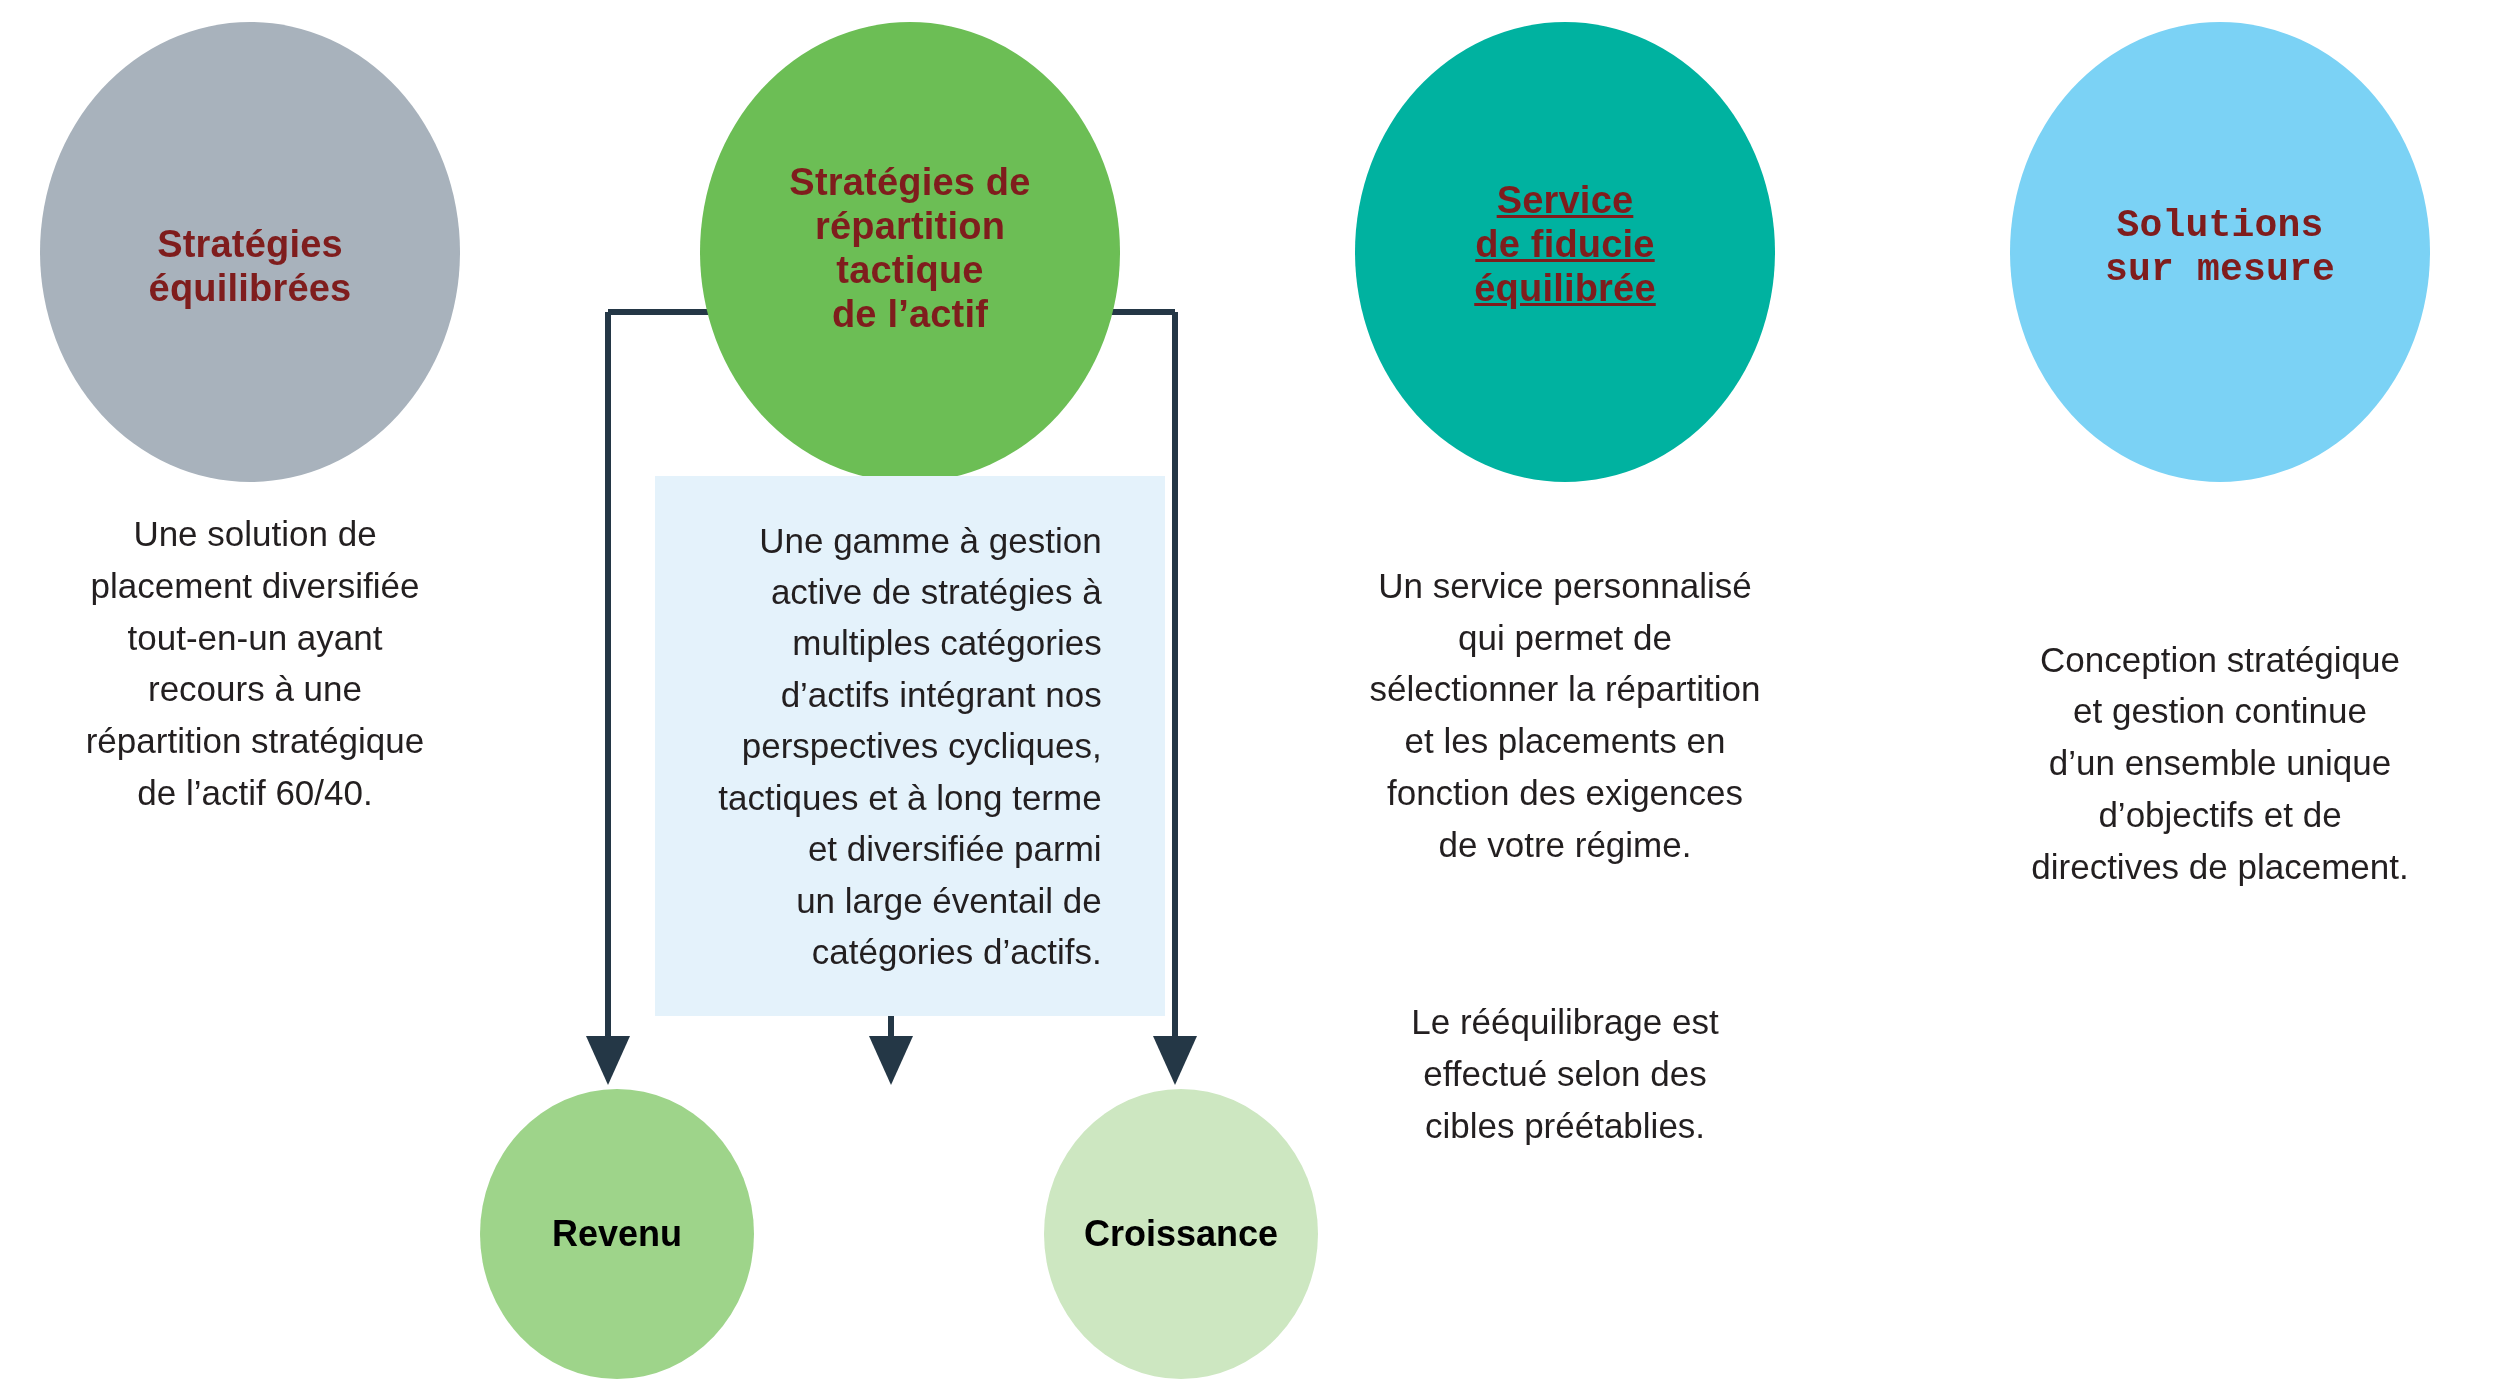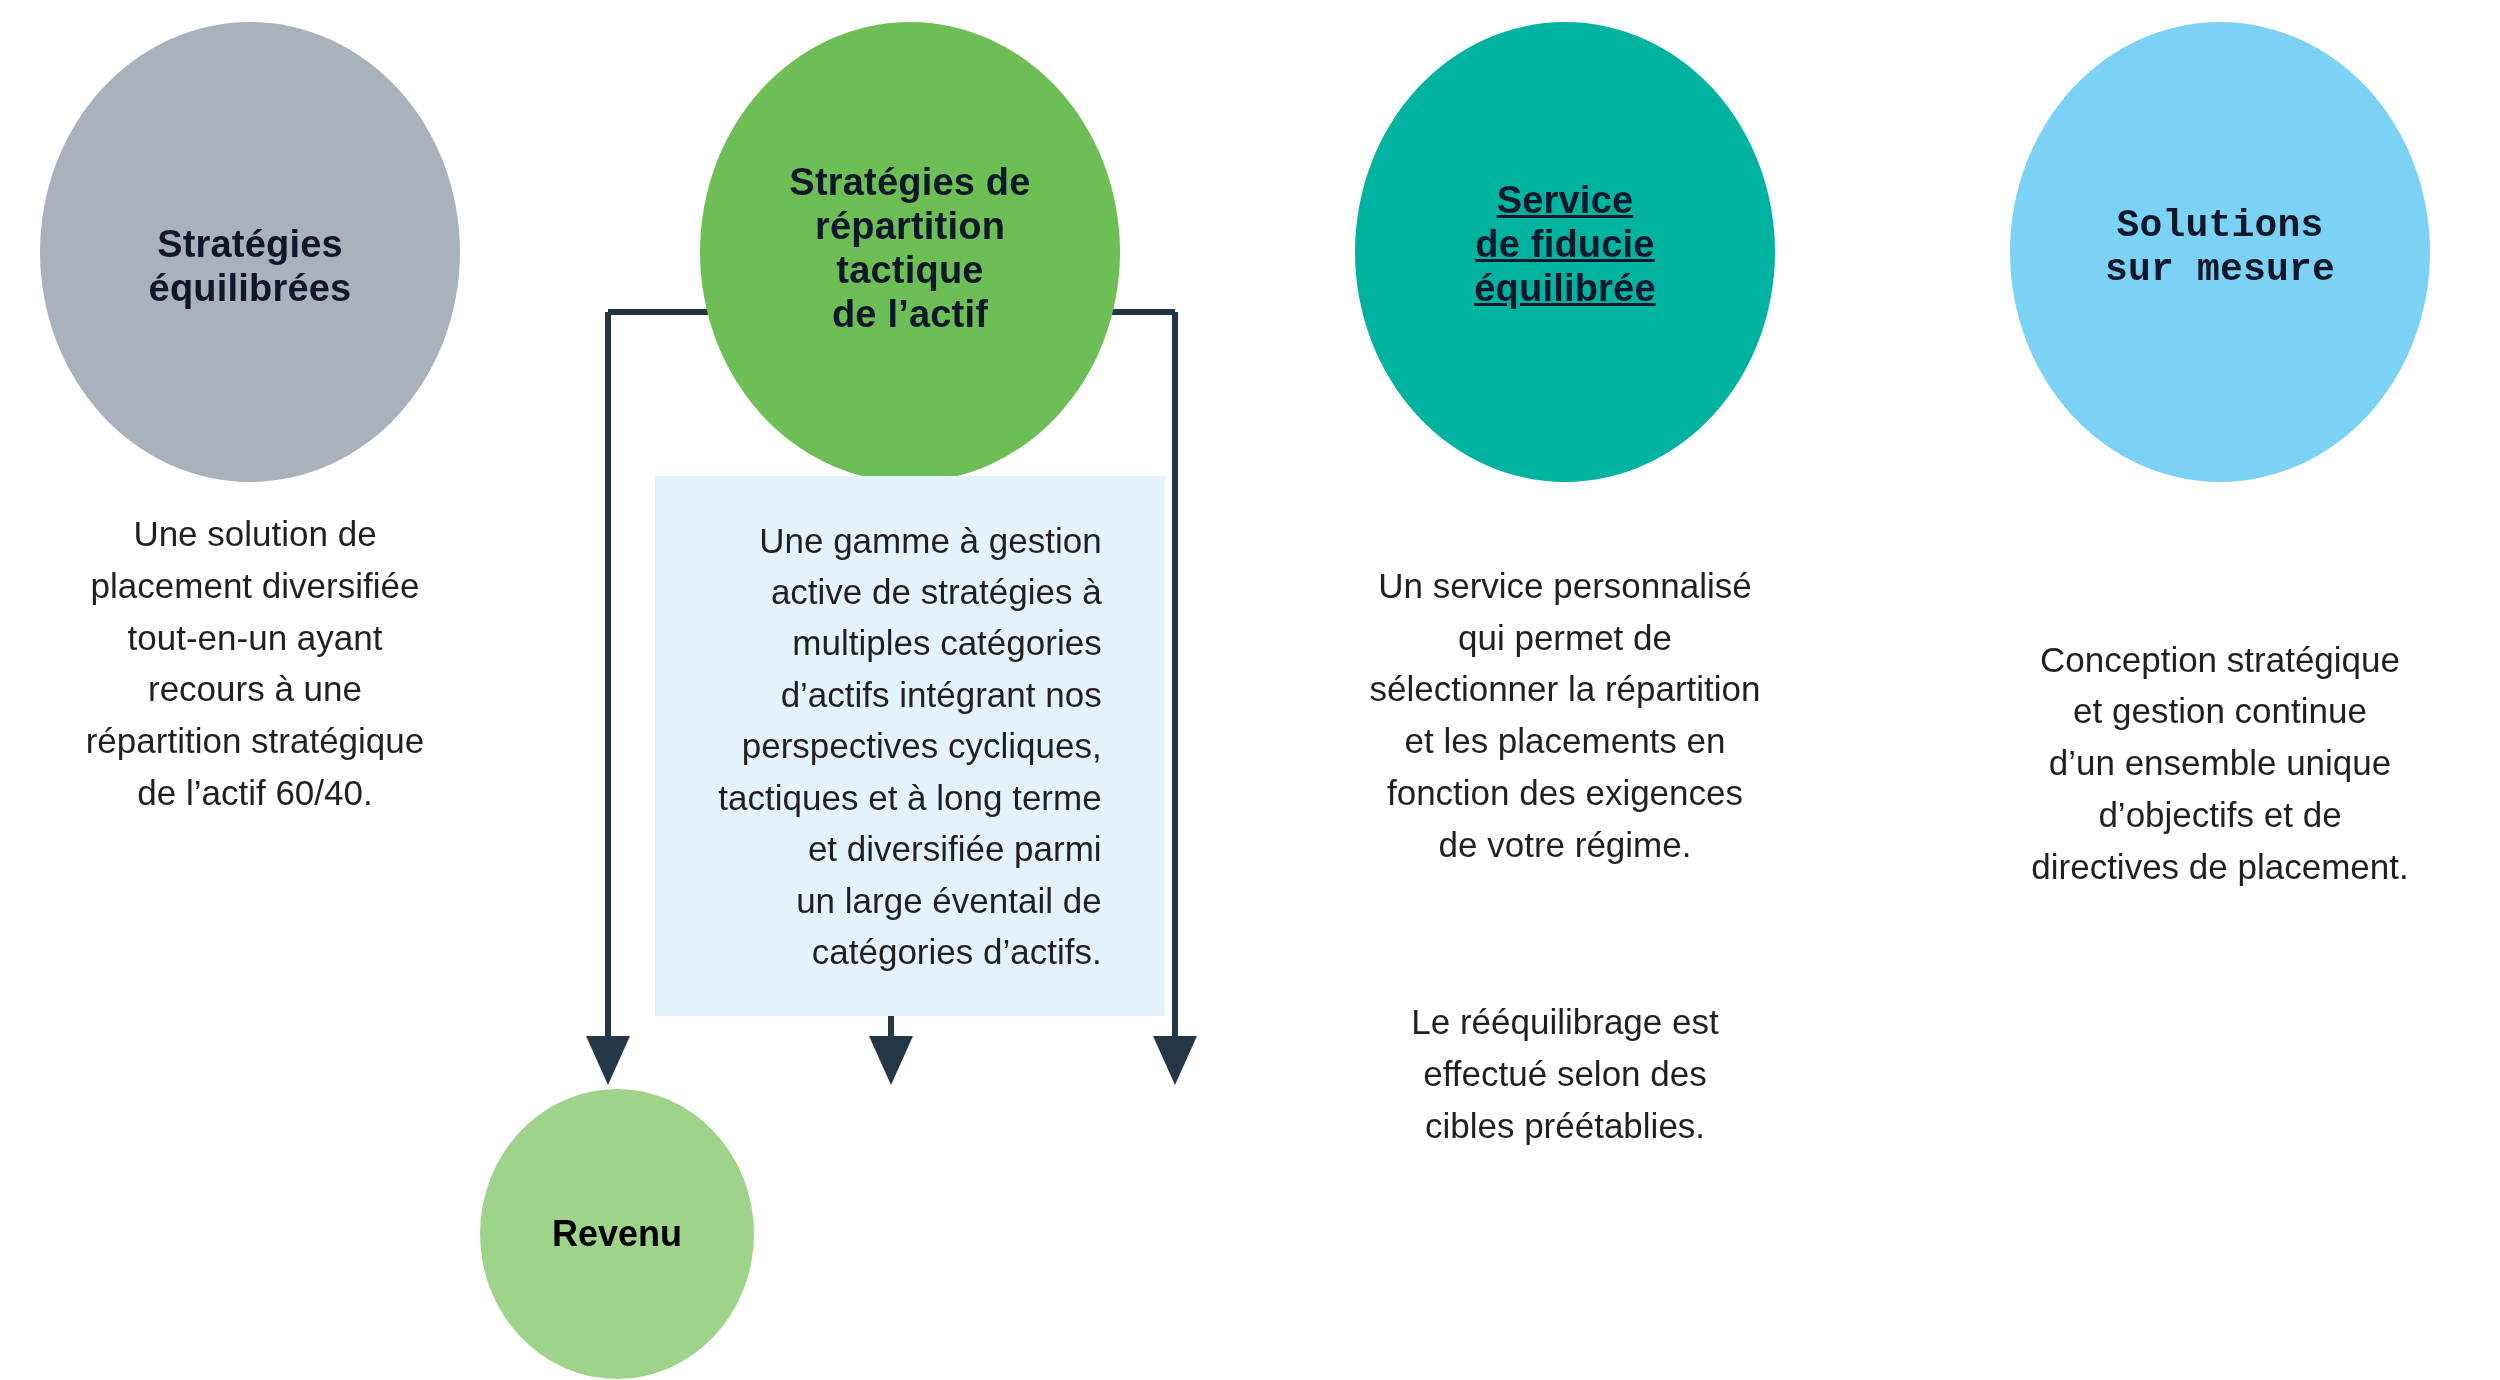--- a/index.html
+++ b/index.html
@@ -35,21 +35,21 @@
     display: flex;
     align-items: center;
     justify-content: center;
     text-align: center;
     box-sizing: border-box;
   }
   .node-circle .circle-label {
     font-weight: bold;
     font-size: 38px;
     line-height: 1.16;
-    color: #0f172a;
+    color: #7f1d1d;
     letter-spacing: 0.2px;
     white-space: pre-line;
     padding: 0 14px;
     text-align: center;
   }
 
   .c-balanced   { left: 40px;   top: 22px;  width: 420px; height: 460px; background: #A8B2BC; }
   .c-tactical   { left: 700px;  top: 22px;  width: 420px; height: 460px; background: #6CBE55; }
   .c-trust      { left: 1355px; top: 22px;  width: 420px; height: 460px; background: #00B2A0; }
   .c-custom     { left: 2010px; top: 22px;  width: 420px; height: 460px; background: #7BD2F5; }
@@ -204,14 +204,17 @@
 et diversifiée parmi
 un large éventail de
 catégories d’actifs.</div>
   </div>
 
   <div class="leaf-circle l-revenu">
     <div class="leaf-label">Revenu</div>
   </div>
 
 
+  <div class="leaf-circle l-croissance">
+    <div class="leaf-label">Croissance</div>
+  </div>
 
 </div>
 
 </body></html>

